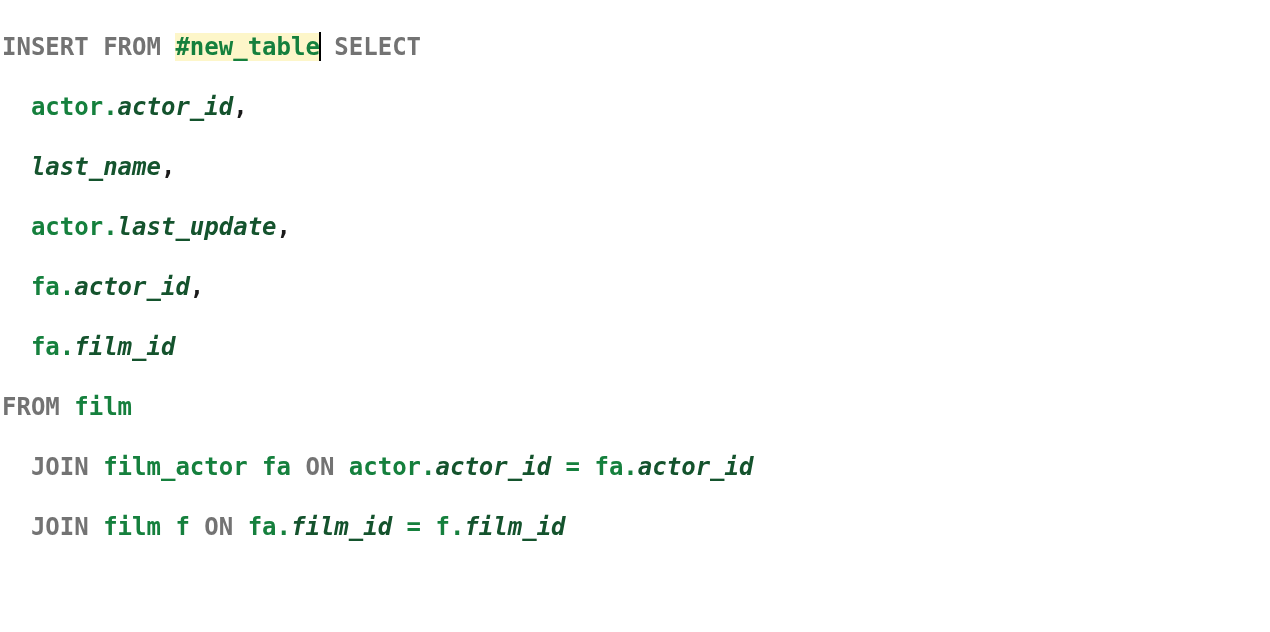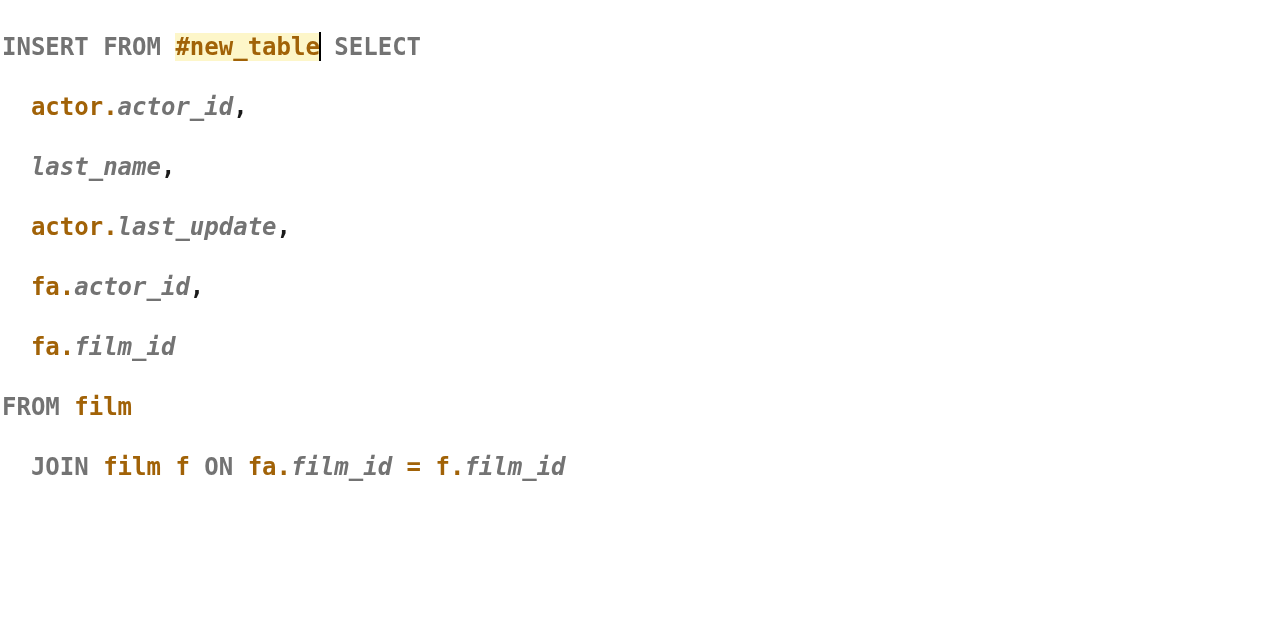--- a/index.html
+++ b/index.html
@@ -14,22 +14,22 @@
   .code-area {
     width: 1270px;
     height: 632px;
     padding: 2px 0 0 2px;
     box-sizing: border-box;
     white-space: pre;
     position: relative;
   }
   .line { display: block; }
   .kw { color: #737373; }
-  .ident { color: #a16207; }
-  .col { color: #737373; font-style: italic; }
+  .ident { color: #15803d; }
+  .col { color: #14532d; font-style: italic; }
   .punct { color: #1a1a1a; }
   .hl { background: #fdf6c9; }
   .cursor {
     display: inline-block;
     width: 2px;
     height: 1.2em;
     background: #000;
     vertical-align: text-bottom;
     margin-left: -1px;
     margin-right: -1px;
@@ -39,15 +39,16 @@
 <body>
 
 <div class="code-area">
 <span class="line"><span class="kw">INSERT</span><span> </span><span class="kw">FROM</span><span> </span><span class="ident hl">#new_table</span><span class="cursor"></span><span> </span><span class="kw">SELECT</span></span>
 <span class="line"><span class="ident">  actor.</span><span class="col">actor_id</span><span class="punct">,</span></span>
 <span class="line"><span class="ident">  </span><span class="col">last_name</span><span class="punct">,</span></span>
 <span class="line"><span class="ident">  actor.</span><span class="col">last_update</span><span class="punct">,</span></span>
 <span class="line"><span class="ident">  fa.</span><span class="col">actor_id</span><span class="punct">,</span></span>
 <span class="line"><span class="ident">  fa.</span><span class="col">film_id</span></span>
 <span class="line"><span class="kw">FROM</span><span class="ident"> film</span></span>
+<span class="line"><span>  </span><span class="kw">JOIN</span><span class="ident"> film_actor fa </span><span class="kw">ON</span><span class="ident"> actor.</span><span class="col">actor_id</span><span class="ident"> = </span><span class="ident">fa.</span><span class="col">actor_id</span></span>
 <span class="line"><span>  </span><span class="kw">JOIN</span><span class="ident"> film f </span><span class="kw">ON</span><span class="ident"> fa.</span><span class="col">film_id</span><span class="ident"> = </span><span class="ident">f.</span><span class="col">film_id</span></span>
 
 </div>
 
 </body></html>

